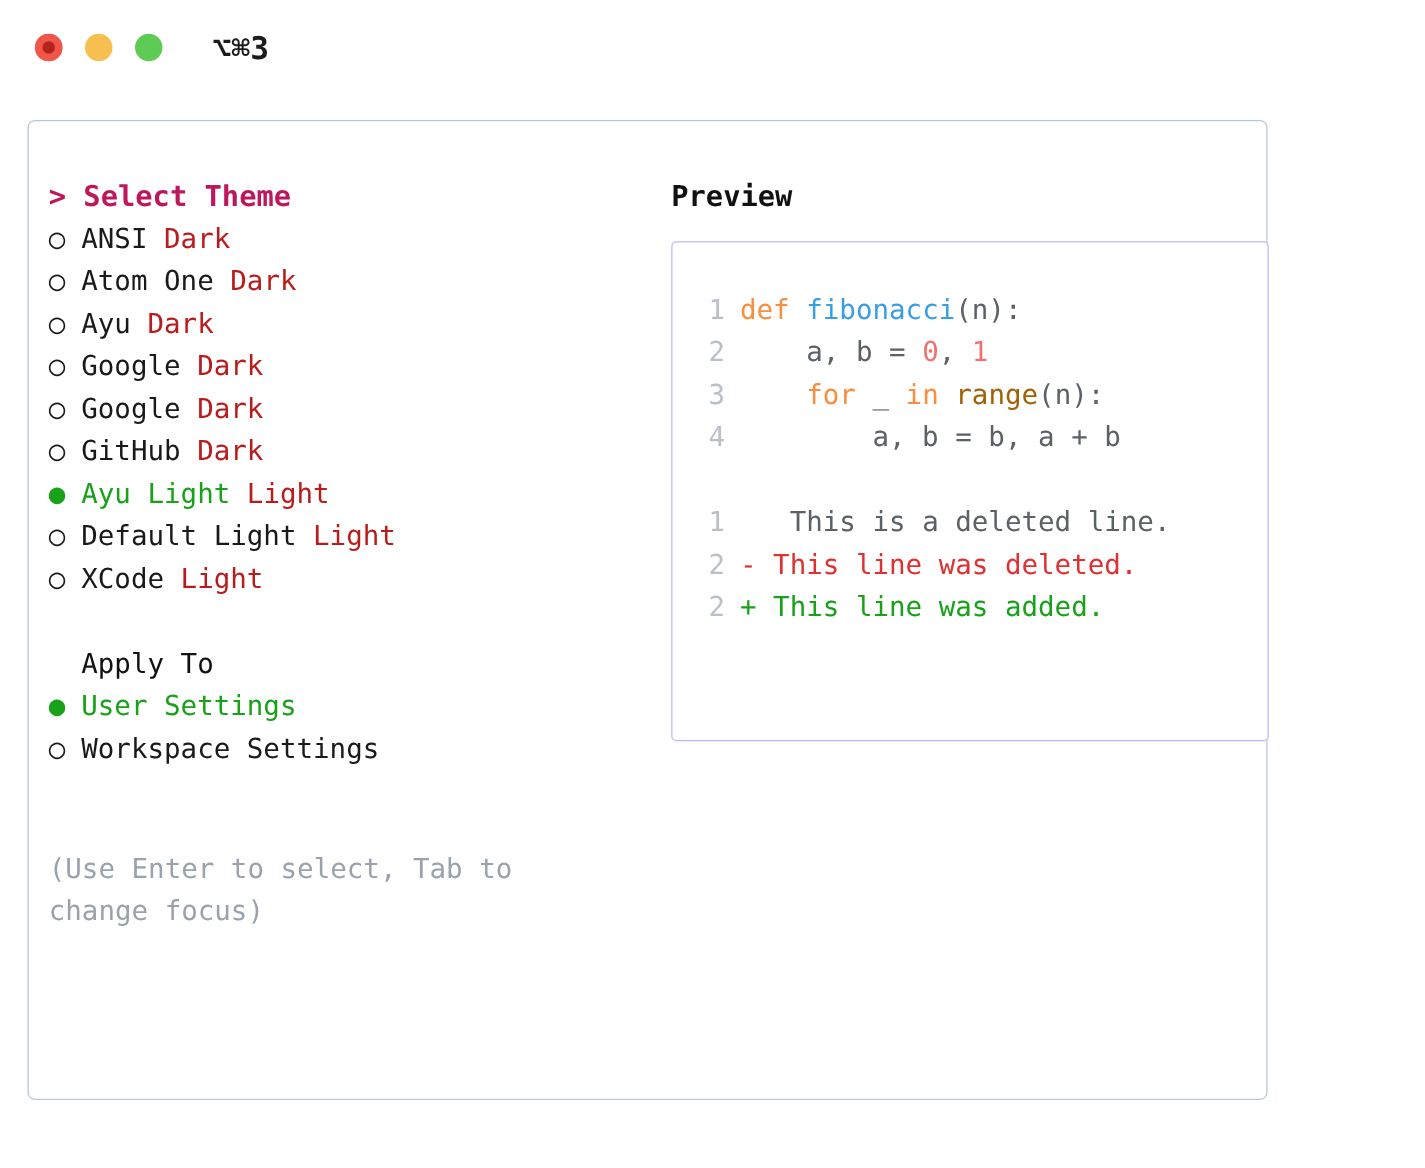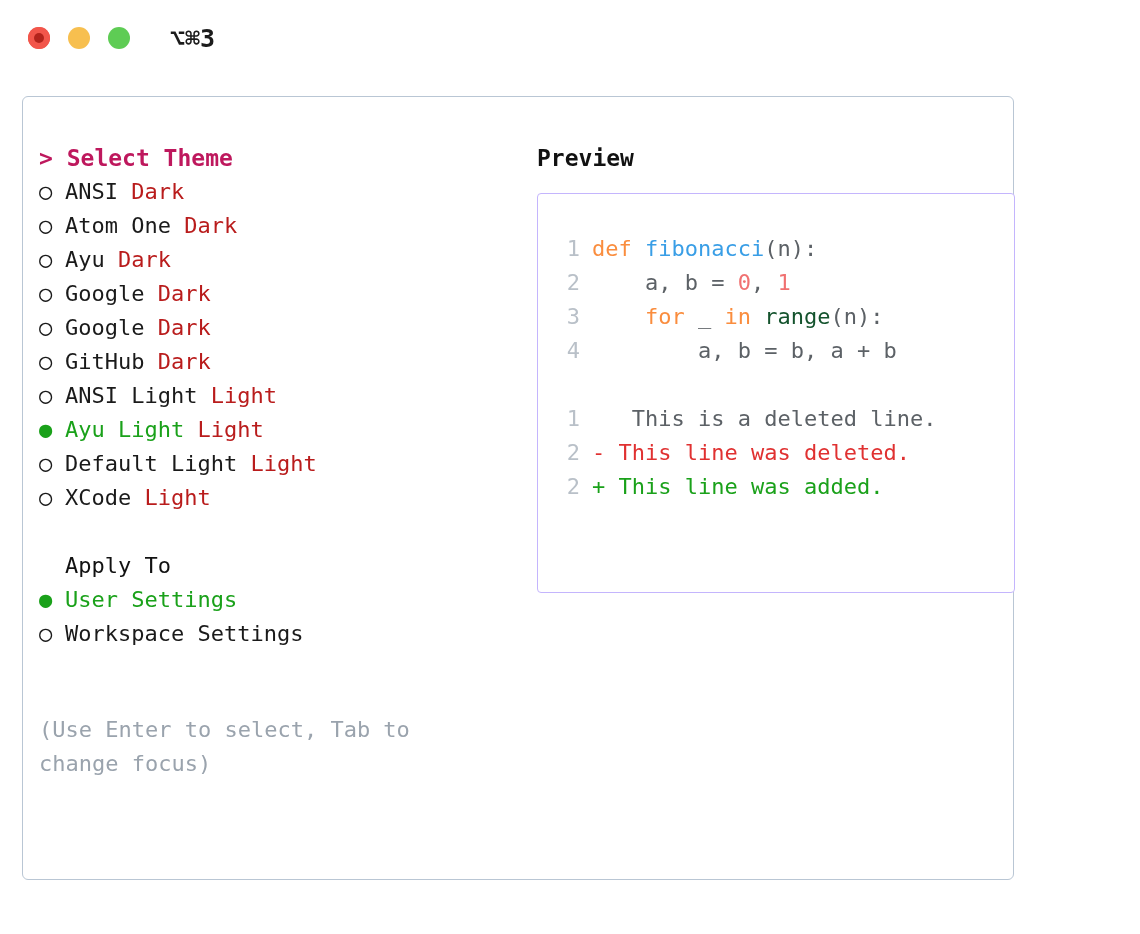--- a/index.html
+++ b/index.html
@@ -151,21 +151,21 @@
   .ln {
     color: #b9c0c8;
     display: inline-block;
     width: 22px;
     text-align: right;
     margin-right: 12px;
   }
   .kw { color: #fa8d3e; }
   .fn { color: #399ee6; }
   .num { color: #f07171; }
-  .builtin { color: #14532d; }
+  .builtin { color: #a16207; }
   .plain { color: #5c6166; }
   .diff-ctx { color: #5c6166; }
   .diff-del { color: #e03131; }
   .diff-add { color: #1aa11a; }
   .gap { height: 34px; }
 </style>
 </head>
 <body>
 
 <div class="window">
@@ -183,21 +183,20 @@
       <div class="col-left">
         <div class="heading">&gt; Select Theme</div>
 
         <div id="theme-list">
             <div class="row"><span class="bullet">○</span><span class="">ANSI</span><span class="tag"> Dark</span></div>
             <div class="row"><span class="bullet">○</span><span class="">Atom One</span><span class="tag"> Dark</span></div>
             <div class="row"><span class="bullet">○</span><span class="">Ayu</span><span class="tag"> Dark</span></div>
             <div class="row"><span class="bullet">○</span><span class="">Google</span><span class="tag"> Dark</span></div>
             <div class="row"><span class="bullet">○</span><span class="">Google</span><span class="tag"> Dark</span></div>
             <div class="row"><span class="bullet">○</span><span class="">GitHub</span><span class="tag"> Dark</span></div>
-            <div class="row"><span class="bullet">○</span><span class="">ANSI Light</span><span class="tag"> Light</span></div>
             <div class="row"><span class="bullet sel-dot">●</span><span class="sel-text">Ayu Light</span><span class="tag"> Light</span></div>
             <div class="row"><span class="bullet">○</span><span class="">Default Light</span><span class="tag"> Light</span></div>
             <div class="row"><span class="bullet">○</span><span class="">XCode</span><span class="tag"> Light</span></div>
           </div>
 
         <div class="spacer-sm"></div>
 
         <div class="apply-head">Apply To</div>
         <div id="apply-list">
             <div class="row"><span class="bullet sel-dot">●</span><span class="sel-text">User Settings</span></div>

